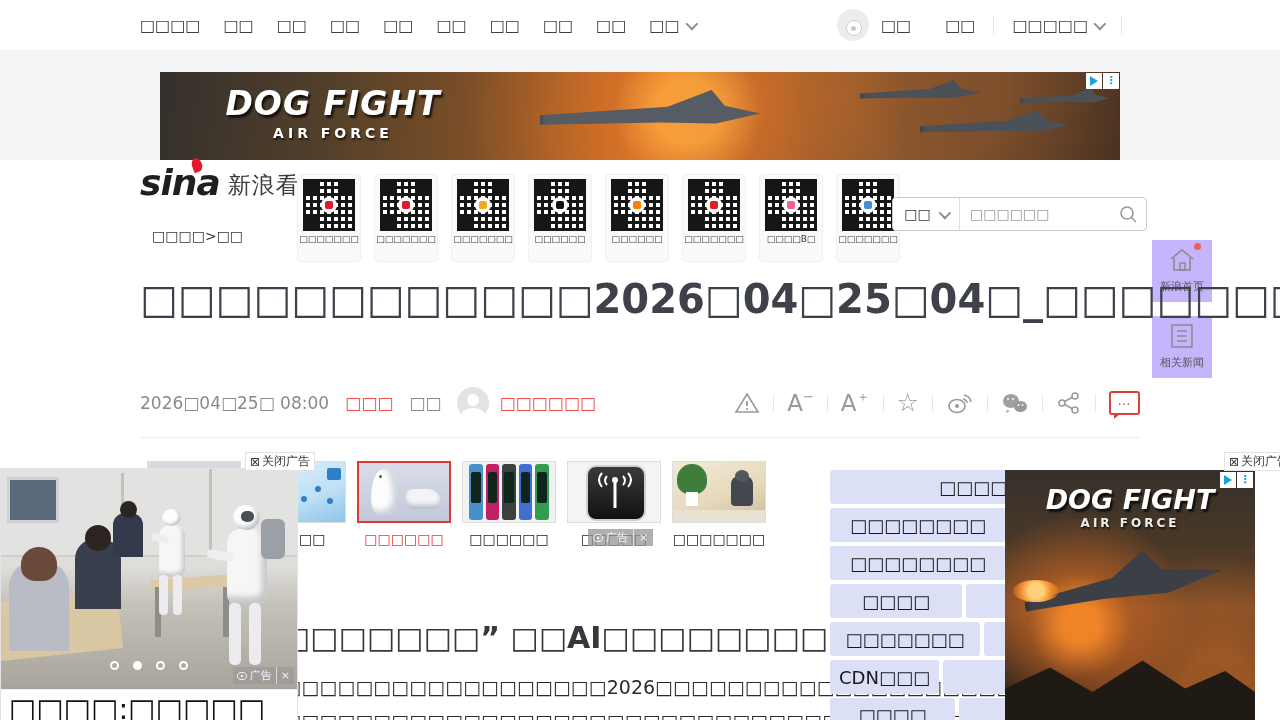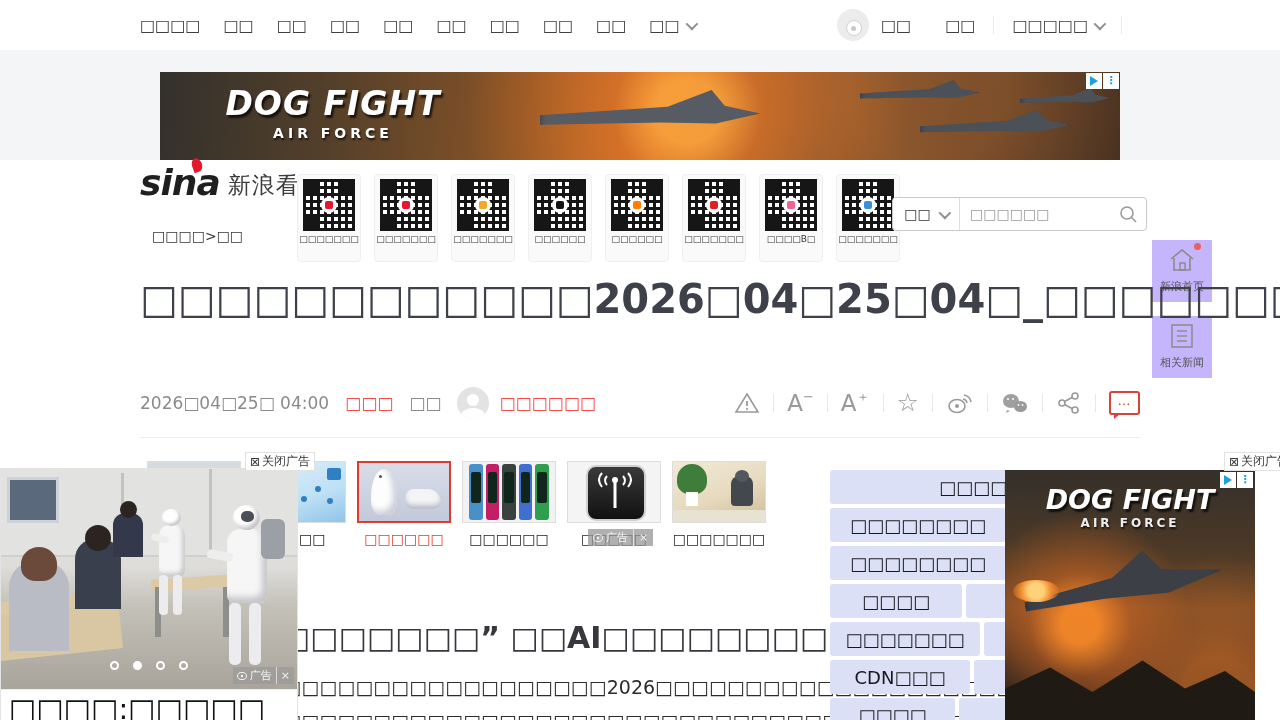--- a/index.html
+++ b/index.html
@@ -299,21 +299,21 @@
       <line x1="8" y1="8" x2="18" y2="8" stroke="#8a8a8a" stroke-width="1.4"></line>
       <line x1="8" y1="13" x2="18" y2="13" stroke="#8a8a8a" stroke-width="1.4"></line>
       <line x1="8" y1="18" x2="18" y2="18" stroke="#8a8a8a" stroke-width="1.4"></line>
     </svg>
     <span class="lbl">相关新闻</span>
   </div>
 
   <div class="title">□□□□□□□□□□□□2026□04□25□04□_□□□□□□□□□□□□</div>
 
   <div class="meta">
-    <span class="date">2026□04□25□ 04:00</span>
+    <span class="date">2026□04□25□ 08:00</span>
     <span class="red" style="margin-left:16px;">□□□</span>
     <span class="gray" style="margin-left:16px;">□□</span>
     <span class="avatar" style="margin-left:16px;cursor:pointer;">
       <span class="head"></span>
       <span class="body"></span>
     </span>
     <span class="red" style="margin-left:10px;">□□□□□□</span>
     <span style="flex:1;"></span>
     <span class="mi">
       <svg width="26" height="24" viewBox="0 0 26 24">
@@ -466,21 +466,21 @@
   </div>
   <div class="tagrow" style="top:584px;">
     <div class="pill" style="width:132px;">□□□□</div>
     <div class="pill" style="width:184px;"></div>
   </div>
   <div class="tagrow" style="top:622px;">
     <div class="pill" style="width:150px;">□□□□□□□</div>
     <div class="pill" style="width:166px;"></div>
   </div>
   <div class="tagrow" style="top:660px;">
-    <div class="pill" style="width:140px;">CDN□□□</div>
+    <div class="pill" style="width:109px;">CDN□□□</div>
     <div class="pill" style="width:184px;"></div>
   </div>
   <div class="tagrow" style="top:698px;">
     <div class="pill" style="width:125px;">□□□□</div>
     <div class="pill" style="width:191px;"></div>
   </div>
 
   <div class="right-ad">
     <div class="t1">DOG FIGHT</div>
     <div class="t2">AIR FORCE</div>

